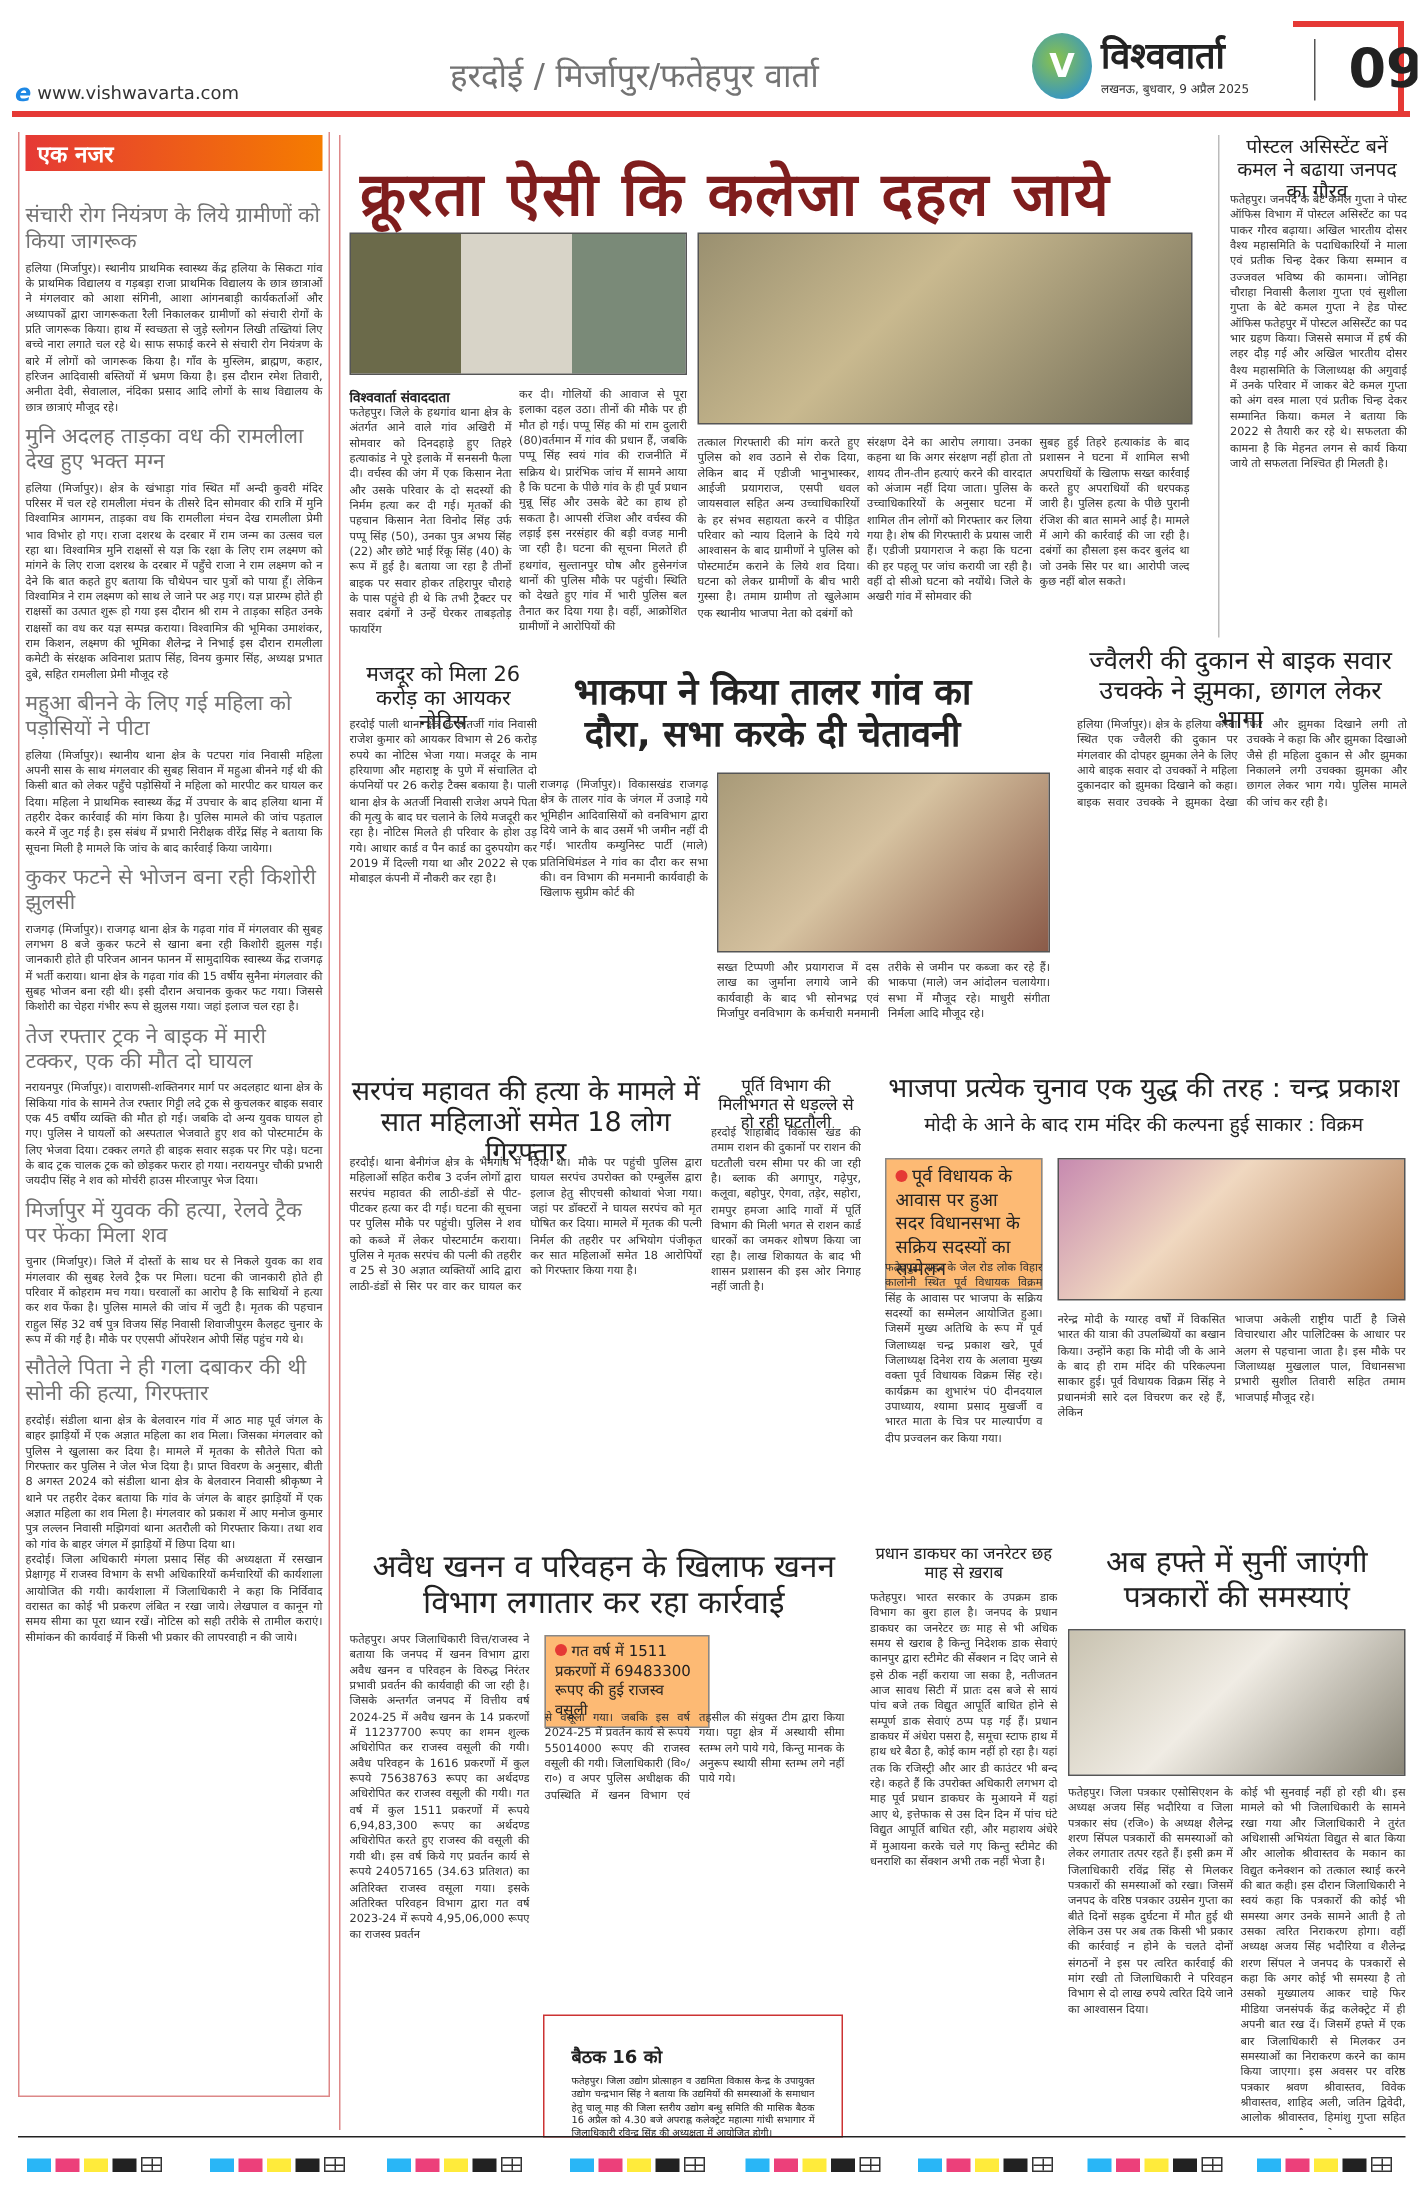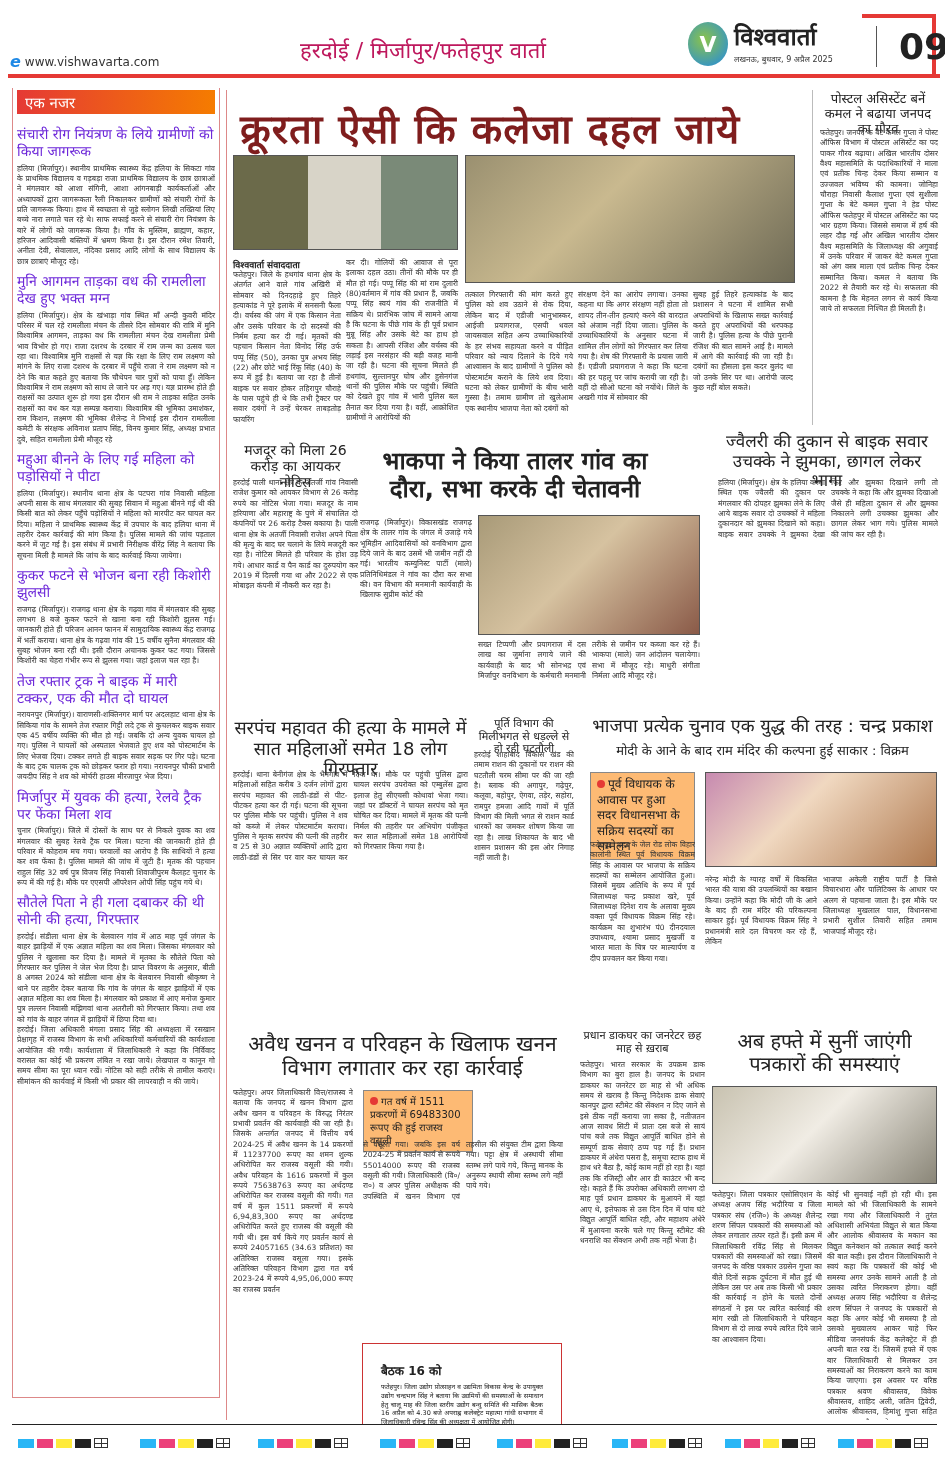--- a/index.html
+++ b/index.html
@@ -1,30 +1,30 @@
 <!DOCTYPE html>
 <html><head>
 <meta charset="utf-8">
 <style>
 *{box-sizing:border-box;margin:0;padding:0}
 body{width:945px;height:1474px;background:#fff;font-family:"DejaVu Sans",sans-serif;color:#222;position:relative;overflow:hidden}
 .hdr{position:absolute;left:0;top:0;width:945px;height:78px}
 .hdr-url{position:absolute;left:10px;top:52px;font-size:12px;color:#333;display:flex;align-items:center;gap:4px}
 .hdr-url .ie{color:#1e88e5;font-size:16px;font-weight:bold;font-style:italic}
-.hdr-sec{position:absolute;left:300px;top:34px;font-size:22px;color:#be185d}
+.hdr-sec{position:absolute;left:300px;top:34px;font-size:22px;color:#737373}
 .hdr-logo{position:absolute;left:688px;top:22px;display:flex;align-items:center;gap:6px}
 .logo-circ{width:40px;height:44px;border-radius:50%;background:radial-gradient(circle at 40% 40%,#8bc34a,#1e88e5);display:flex;align-items:center;justify-content:center;color:#fff;font-weight:bold;font-size:22px}
 .logo-name{font-size:24px;color:#222;font-weight:bold;line-height:1}
 .logo-date{font-size:8px;color:#333;margin-top:4px}
 .pgno{position:absolute;left:862px;top:14px;width:74px;height:62px;border-top:4px solid #e53935;border-right:4px solid #e53935}
 .pgno span{position:absolute;left:14px;top:8px;font-size:36px;font-weight:bold;color:#222;border-left:1px solid #555;padding-left:22px}
 .hrule{position:absolute;left:8px;top:74px;width:932px;height:4px;background:#e53935}
 .lcol{position:absolute;left:12px;top:88px;width:208px;height:1310px;border:1px solid #d88;border-top:none;padding:0 4px}
-.tagbar{background:linear-gradient(90deg,#e53935,#f57c00);color:#fff;font-weight:normal;font-size:15px;padding:2px 8px;margin:2px 0 12px}
-.lh{font-size:14px;color:#6d28d9;line-height:1.2;margin:6px 0 4px}
+.tagbar{background:linear-gradient(90deg,#e53935,#f57c00);color:#fff;font-weight:bold;font-size:15px;padding:2px 8px;margin:2px 0 22px}
+.lh{font-size:14px;color:#737373;line-height:1.2;margin:6px 0 4px}
 .lp{font-size:7.5px;line-height:1.38;color:#333;text-align:justify}
 .maint{position:absolute;left:240px;top:100px;font-size:40px;font-weight:bold;color:#7f1d1d;letter-spacing:1px}
 .ph{position:absolute;background:linear-gradient(135deg,#8a7a5a,#c8b48a 40%,#6a6250);border:1px solid #555}
 .cap{position:absolute;font-size:7.5px;line-height:1.38;color:#333;text-align:justify}
 .hd{position:absolute;color:#222;text-align:center;line-height:1.15}
 .box{position:absolute;border:1px solid #c33}
 .hl{background:#fdba74;border:1px solid #888;padding:4px 6px;font-size:12px;line-height:1.3;color:#222}
 .dot{display:inline-block;width:8px;height:8px;border-radius:50%;background:#e53935;margin-right:3px}
 .reg{position:absolute;top:1438px;display:flex;gap:3px;align-items:center}
 .reg i{display:block;width:16px;height:9px}
@@ -55,21 +55,21 @@
 </div>
 <div class="hrule"></div>
 
 <div class="lcol">
   <div class="tagbar">एक नजर</div>
   <div>
       <div class="lh">संचारी रोग नियंत्रण के लिये ग्रामीणों को किया जागरूक</div>
       <p class="lp">हलिया (मिर्जापुर)। स्थानीय प्राथमिक स्वास्थ्य केंद्र हलिया के सिकटा गांव के प्राथमिक विद्यालय व गड़बड़ा राजा प्राथमिक विद्यालय के छात्र छात्राओं ने मंगलवार को आशा संगिनी, आशा आंगनबाड़ी कार्यकर्ताओं और अध्यापकों द्वारा जागरूकता रैली निकालकर ग्रामीणों को संचारी रोगों के प्रति जागरूक किया। हाथ में स्वच्छता से जुड़े स्लोगन लिखी तख्तियां लिए बच्चे नारा लगाते चल रहे थे। साफ सफाई करने से संचारी रोग नियंत्रण के बारे में लोगों को जागरूक किया है। गाँव के मुस्लिम, ब्राह्मण, कहार, हरिजन आदिवासी बस्तियों में भ्रमण किया है। इस दौरान रमेश तिवारी, अनीता देवी, सेवालाल, नंदिका प्रसाद आदि लोगों के साथ विद्यालय के छात्र छात्राएं मौजूद रहे।</p>
     </div>
   <div>
-      <div class="lh">मुनि आगमन ताड़का वध की रामलीला देख हुए भक्त मग्न</div>
+      <div class="lh">मुनि अदलह ताड़का वध की रामलीला देख हुए भक्त मग्न</div>
       <p class="lp">हलिया (मिर्जापुर)। क्षेत्र के खंभाड़ा गांव स्थित माँ अन्दी कुवरी मंदिर परिसर में चल रहे रामलीला मंचन के तीसरे दिन सोमवार की रात्रि में मुनि विश्वामित्र आगमन, ताड़का वध कि रामलीला मंचन देख रामलीला प्रेमी भाव विभोर हो गए। राजा दशरथ के दरबार में राम जन्म का उत्सव चल रहा था। विश्वामित्र मुनि राक्षसों से यज्ञ कि रक्षा के लिए राम लक्ष्मण को मांगने के लिए राजा दशरथ के दरबार में पहुँचे राजा ने राम लक्ष्मण को न देने कि बात कहते हुए बताया कि चौथेपन चार पुत्रों को पाया हूँ। लेकिन विश्वामित्र ने राम लक्ष्मण को साथ ले जाने पर अड़ गए। यज्ञ प्रारम्भ होते ही राक्षसों का उत्पात शुरू हो गया इस दौरान श्री राम ने ताड़का सहित उनके राक्षसों का वध कर यज्ञ सम्पन्न कराया। विश्वामित्र की भूमिका उमाशंकर, राम किशन, लक्ष्मण की भूमिका शैलेन्द्र ने निभाई इस दौरान रामलीला कमेटी के संरक्षक अविनाश प्रताप सिंह, विनय कुमार सिंह, अध्यक्ष प्रभात दुबे, सहित रामलीला प्रेमी मौजूद रहे</p>
     </div>
   <div>
       <div class="lh">महुआ बीनने के लिए गई महिला को पड़ोसियों ने पीटा</div>
       <p class="lp">हलिया (मिर्जापुर)। स्थानीय थाना क्षेत्र के पटपरा गांव निवासी महिला अपनी सास के साथ मंगलवार की सुबह सिवान में महुआ बीनने गई थी की किसी बात को लेकर पहुँचे पड़ोसियों ने महिला को मारपीट कर घायल कर दिया। महिला ने प्राथमिक स्वास्थ्य केंद्र में उपचार के बाद हलिया थाना में तहरीर देकर कार्रवाई की मांग किया है। पुलिस मामले की जांच पड़ताल करने में जुट गई है। इस संबंध में प्रभारी निरीक्षक वीरेंद्र सिंह ने बताया कि सूचना मिली है मामले कि जांच के बाद कार्रवाई किया जायेगा।</p>
     </div>
   <div>
       <div class="lh">कुकर फटने से भोजन बना रही किशोरी झुलसी</div>
       <p class="lp">राजगढ़ (मिर्जापुर)। राजगढ़ थाना क्षेत्र के गढ़वा गांव में मंगलवार की सुबह लगभग 8 बजे कुकर फटने से खाना बना रही किशोरी झुलस गई। जानकारी होते ही परिजन आनन फानन में सामुदायिक स्वास्थ्य केंद्र राजगढ़ में भर्ती कराया। थाना क्षेत्र के गढ़वा गांव की 15 वर्षीय सुनैना मंगलवार की सुबह भोजन बना रही थी। इसी दौरान अचानक कुकर फट गया। जिससे किशोरी का चेहरा गंभीर रूप से झुलस गया। जहां इलाज चल रहा है।</p>
     </div>

